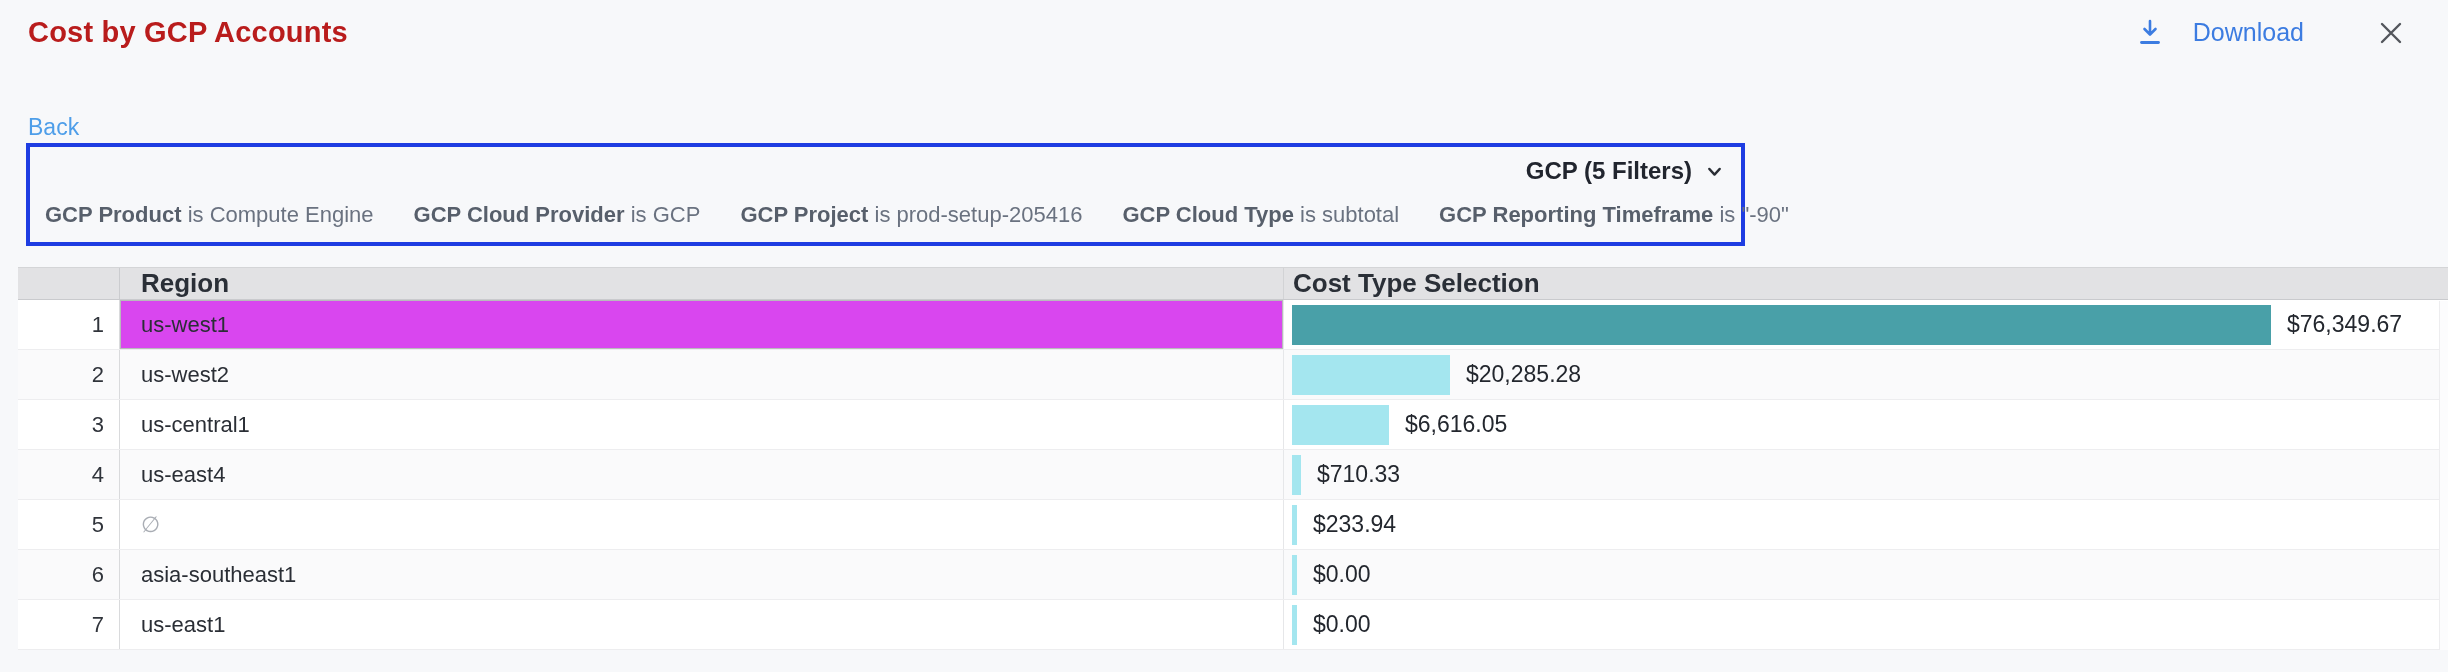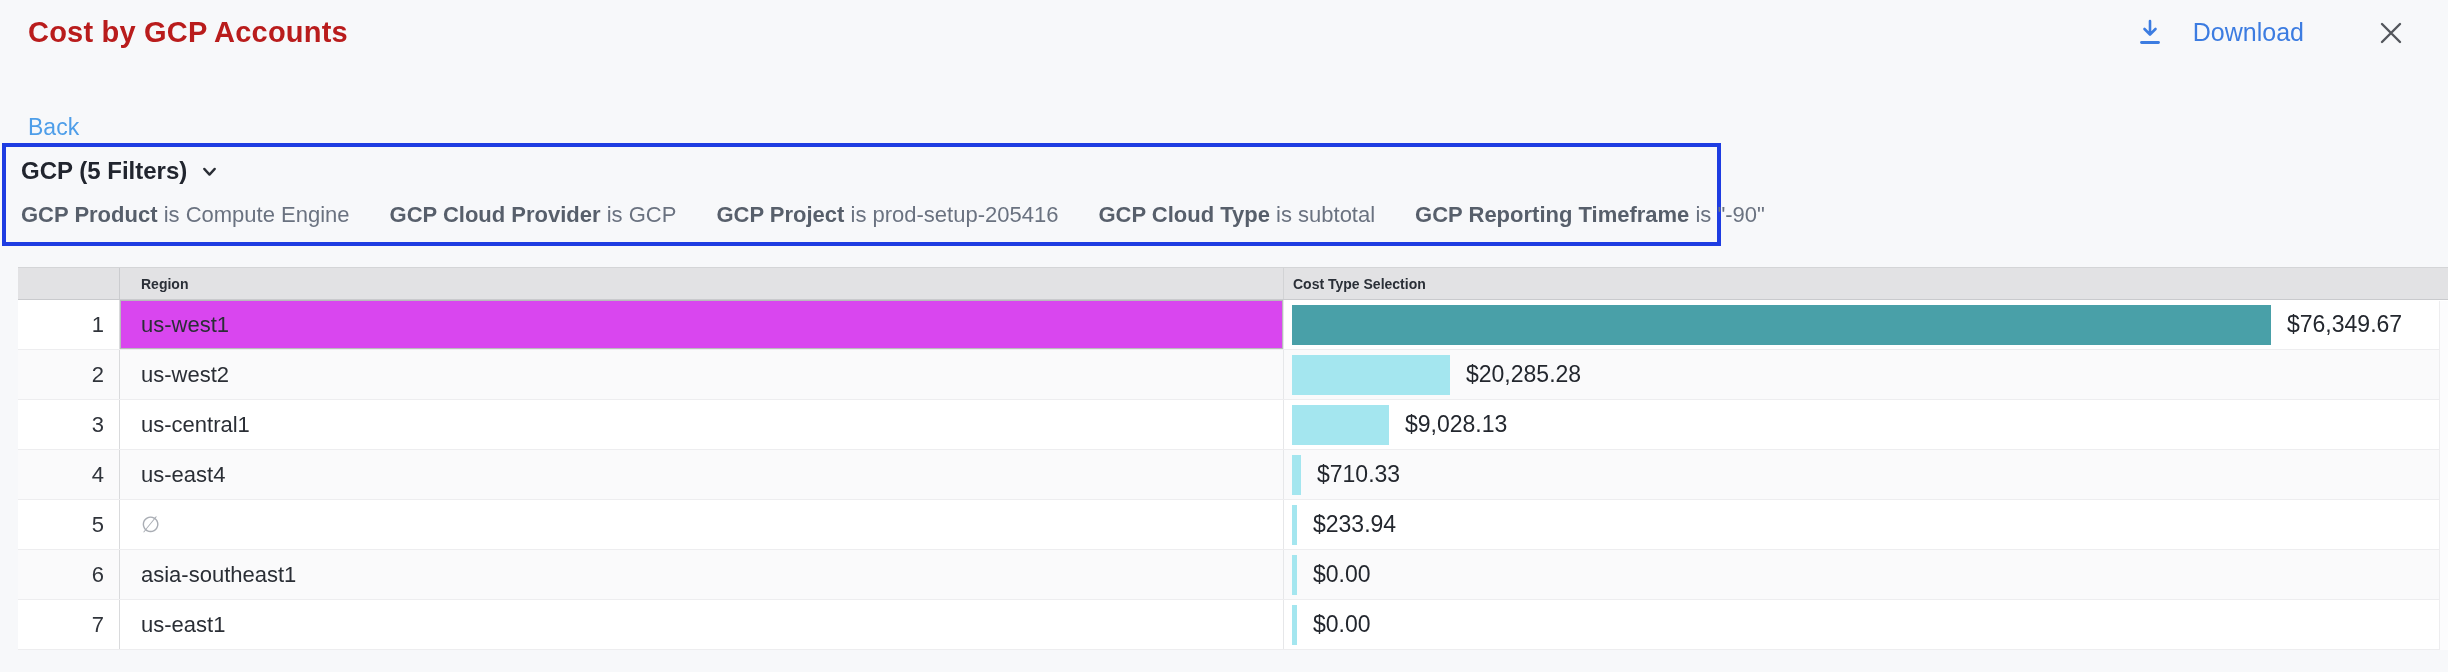--- a/index.html
+++ b/index.html
@@ -35,24 +35,25 @@
   }
 
   
   .back-link {
     position: absolute; left: 28px; top: 114px;
     font-size: 23px; color: #4E9EE9; cursor: pointer; text-decoration: none;
   }
 
   
   .filter-box {
-    position: absolute; left: 2px; top: 143px;
+    position: absolute; left: 26px; top: 143px;
     width: 1719px; height: 103px;
     border: 4px solid #1E3DE2;
     padding: 10px 16px 0 15px;
+    text-align: right;
   }
   .filter-summary {
     display: inline-flex; align-items: center; gap: 12px;
     font-size: 24px; font-weight: 600; color: #21252E; cursor: pointer;
   }
   .filter-list {
     display: flex; gap: 40px; margin-top: 17px;
     font-size: 22px; white-space: nowrap;
   }
   .filter-item .fname { font-weight: 700; color: #575F6B; }
@@ -61,21 +62,21 @@
   
   .cost-table {
     position: absolute; left: 18px; top: 267px; right: 0;
   }
   .thead {
     display: flex; height: 33px;
     background: #E2E2E4;
     border-top: 1px solid #D4D5D7;
     border-bottom: 1px solid #C9CACD;
     align-items: center;
-    font-weight: 700; font-size: 14px; color: #2A2F37;
+    font-weight: 700; font-size: 26px; color: #2A2F37;
   }
   .col-idx  { width: 102px; height: 100%; border-right: 1px solid #CBCCCF; }
   .col-region { width: 1164px; height: 100%; display: flex; align-items: center;
     padding-left: 21px; border-right: 1px solid #D2D3D5; }
   .col-cost { flex: 1; height: 100%; display: flex; align-items: center; padding-left: 9px; }
 
   .trow {
     display: flex; height: 50px; background: #FFFFFF;
     border-bottom: 1px solid #EDEDEF;
   }
@@ -169,21 +170,21 @@
         <div class="cell-cost">
           <div class="bar" style="width: 158px; background: rgb(164, 230, 239);"></div>
           <span class="val">$20,285.28</span>
         </div>
       </div>
       <div class="trow">
         <div class="cell-idx">3</div>
         <div class="cell-region">us-central1</div>
         <div class="cell-cost">
           <div class="bar" style="width: 97px; background: rgb(164, 230, 239);"></div>
-          <span class="val">$9,028.13</span>
+          <span class="val">$6,616.05</span>
         </div>
       </div>
       <div class="trow even">
         <div class="cell-idx">4</div>
         <div class="cell-region">us-east4</div>
         <div class="cell-cost">
           <div class="bar" style="width: 9px; background: rgb(164, 230, 239);"></div>
           <span class="val">$710.33</span>
         </div>
       </div>

